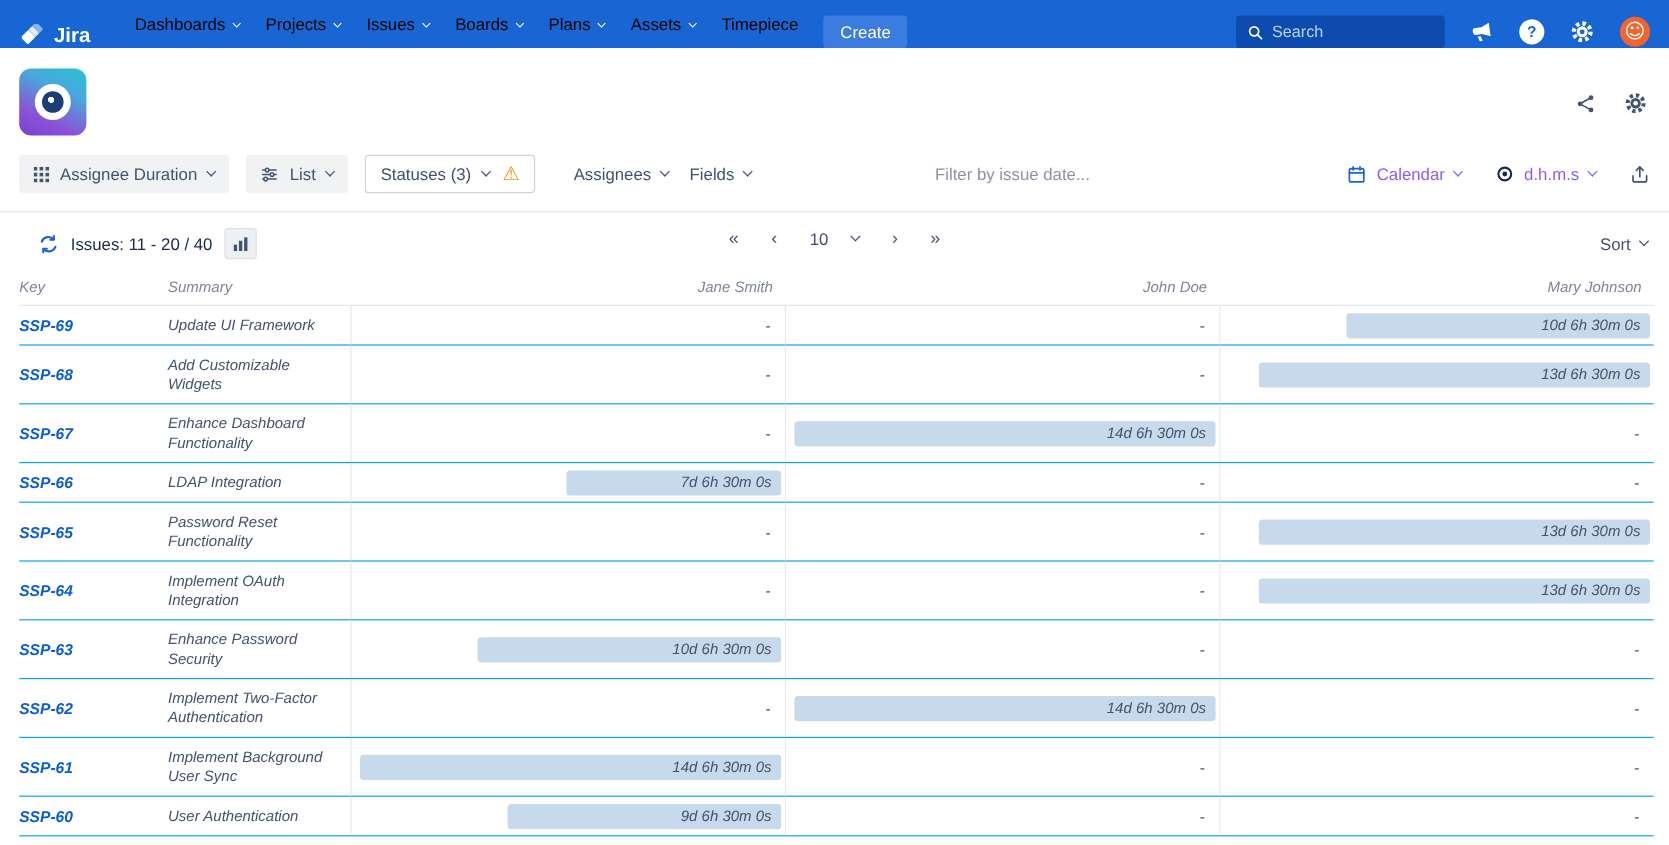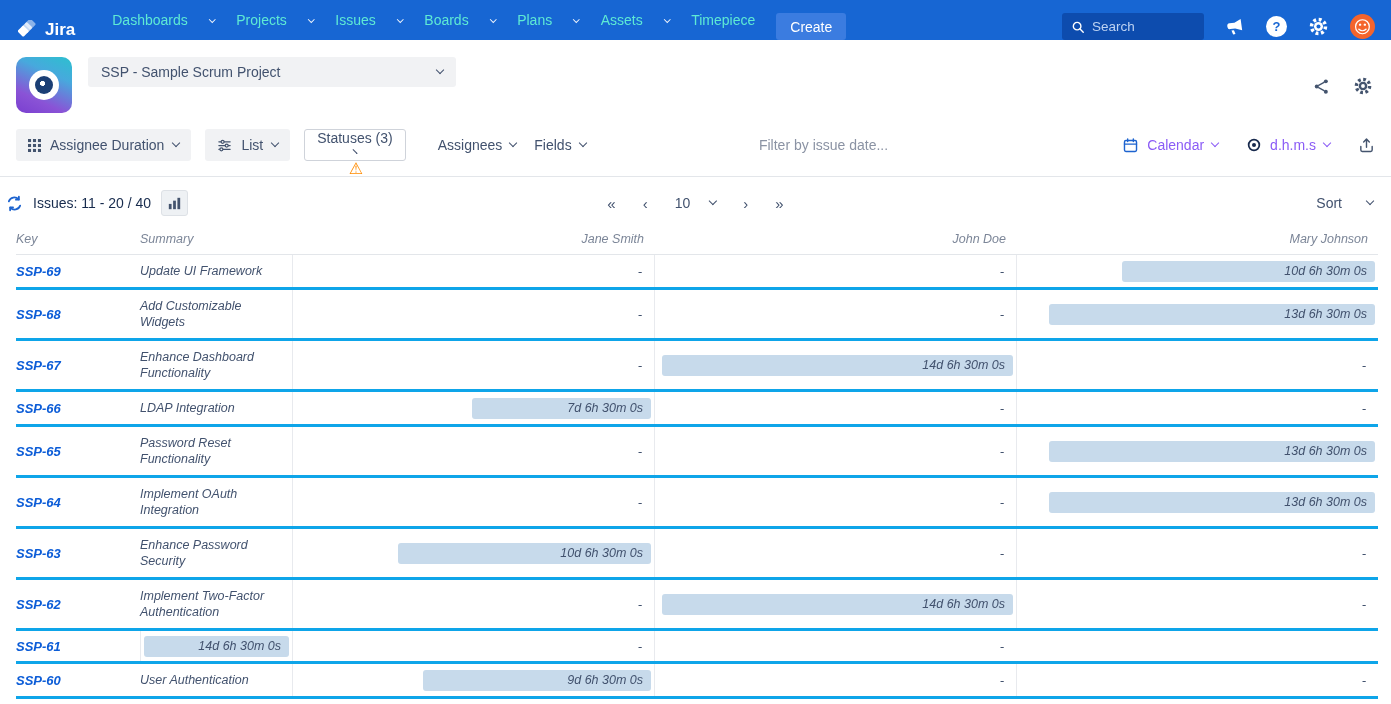--- a/index.html
+++ b/index.html
@@ -10,30 +10,30 @@
   }
   .page { height: 704px; display: flex; flex-direction: column; }
 
   
   .navbar {
     height: 40px; background: #1766d3; display: flex; align-items: flex-end;
     padding: 0 16px 0 18px; flex-shrink: 0;
   }
   .brand { display: flex; align-items: center; gap: 7px; color: #fff; font-size: 17px; font-weight: bold; margin-right: 26px; }
   .nav-menu { display: flex; align-items: center; }
-  .nav-item { display: flex; align-items: center; gap: 22px; color: #5eead4; padding: 0 11px; height: 40px; cursor: pointer; white-space: nowrap; }
+  .nav-item { display: flex; align-items: center; gap: 7px; color: #000000; padding: 0 11px; height: 40px; cursor: pointer; white-space: nowrap; }
   .create-btn {
     background: #3b7ce0; color: #fff; border: none; border-radius: 3px;
     height: 27px; padding: 0 14px; font-size: 14px; margin-left: 10px; cursor: pointer;
     font-family: inherit;
   }
   .nav-right { margin-left: auto; display: flex; align-items: center; gap: 21px; }
   .search-box {
     display: flex; align-items: center; gap: 7px; background: #0d4cae;
-    border-radius: 3px; height: 27px; width: 142px; padding: 0 9px;
+    border-radius: 3px; height: 27px; width: 174px; padding: 0 9px;
   }
   .search-box input {
     background: transparent; border: none; outline: none; color: #fff;
     font-size: 13.5px; width: 120px; font-family: inherit;
   }
   .search-box input::placeholder { color: #bcd2f2; }
   .help-badge {
     width: 21px; height: 21px; border-radius: 50%; background: #fff; color: #1766d3;
     display: flex; align-items: center; justify-content: center; font-size: 13px; font-weight: bold; cursor: pointer;
   }
@@ -75,58 +75,58 @@
   
   .toolbar {
     display: flex; align-items: center; padding: 4px 16px 15px;
     border-bottom: 1px solid #e3e6ea; flex-shrink: 0;
   }
   .tool-btn {
     background: #f1f2f4; border: none; border-radius: 3px; color: #42526e;
     display: flex; align-items: center; gap: 9px; height: 32px; padding: 0 12px;
     font-size: 14px; cursor: pointer; margin-right: 14px; white-space: nowrap; font-family: inherit;
   }
-  .tool-btn.outlined { background: #fff; border: 1px solid #cfd3da; flex-direction: column; }
+  .tool-btn.outlined { background: #fff; border: 1px solid #cfd3da; }
   .warn-glyph { color: #ff8b00; font-size: 16px; line-height: 1; font-family: "DejaVu Sans", sans-serif; margin-left: 2px; }
   .plain-dd { display: flex; align-items: center; gap: 8px; color: #42526e; cursor: pointer; margin-left: 18px; white-space: nowrap; }
   .filter-wrap { flex: 1; display: flex; justify-content: center; }
   .filter-wrap input {
     border: none; outline: none; font-size: 14px; width: 190px; color: #42526e;
     background: transparent; font-family: inherit;
   }
   .filter-wrap input::placeholder { color: #8b93a4; }
   .toolbar-right { display: flex; align-items: center; gap: 28px; }
   .icon-dd { display: flex; align-items: center; gap: 8px; color: #8b5cf6; cursor: pointer; white-space: nowrap; }
 
   
-  .results-bar { display: flex; align-items: center; padding: 13px 18px 12px 6px; position: relative; flex-shrink: 0; }
+  .results-bar { display: flex; padding: 13px 18px 12px 32px; position: relative; flex-shrink: 0; }
   .results-left { display: flex; align-items: center; gap: 10px; }
   .issues-count { color: #172b4d; font-size: 14px; }
   .chart-btn {
     width: 27px; height: 26px; background: #eef1f4; border: 1px solid #dde1e6; border-radius: 3px;
     display: flex; align-items: center; justify-content: center; cursor: pointer;
   }
   .pagination {
     position: absolute; left: 50%; transform: translateX(-50%);
     display: flex; align-items: center; gap: 27px; color: #42526e;
   }
   .page-nav { cursor: pointer; font-size: 15px; }
   .page-size { display: flex; align-items: center; gap: 20px; cursor: pointer; }
-  .sort-dd { margin-left: auto; display: flex; align-items: center; gap: 25px; color: #42526e; cursor: pointer; }
+  .sort-dd { margin-left: auto; display: flex; align-items: center; gap: 8px; color: #42526e; cursor: pointer; }
 
   
   .thead, .trow {
     display: grid; grid-template-columns: 124px 152px 1fr 1fr 1fr;
     margin: 0 13px 0 16px;
     font-style: italic;
   }
   .thead { color: #7c8698; font-size: 12.5px; padding-bottom: 8px; border-bottom: 1px solid #e3e6ea; margin-top: 4px; }
   .thead .h-right { text-align: right; padding-right: 10px; }
   .tbody { }
-  .trow { border-bottom: 3px solid #0ea5e9; align-items: center; min-height: 33px; }
+  .trow { border-bottom: 1px solid #0ea5e9; align-items: center; min-height: 33px; }
   .key-cell a { color: #0b5cd7; font-weight: bold; font-size: 13px; text-decoration: none; }
   .summary-cell { font-size: 12.5px; color: #42526e; line-height: 16px; padding: 8px 8px 8px 0; }
   .val-cell {
     align-self: stretch; display: flex; align-items: center; justify-content: flex-end;
     border-left: 1px solid #e8eaee; padding-right: 3px; overflow: hidden;
   }
   .dash { color: #42526e; margin-right: 9px; font-size: 13px; }
   .bar {
     height: 21px; border-radius: 3px; background: #c7daeb; flex: 0 0 auto;
     display: flex; align-items: center; justify-content: flex-end; padding-right: 8px;
@@ -211,24 +211,20 @@
     </div>
   </header>
 
   <section class="report-header">
     <div class="app-icon">
       <span class="cam-outer">
           <span class="cam-inner"></span>
         </span>
     </div>
     <div class="selector-col">
-      <button class="soft-btn project-select">
-        <span>SSP - Sample Scrum Project</span>
-        <i class="chev"></i>
-      </button>
     </div>
     <div class="header-actions">
       <span class="nav-icon">
         <svg width="19" height="19" viewBox="0 0 24 24" fill="#44546e">
           <circle cx="6" cy="12" r="2.5"></circle>
             <circle cx="17.5" cy="5.5" r="2.5"></circle>
             <circle cx="17.5" cy="18.5" r="2.5"></circle>
           <path d="M7.8 10.9l8-4.5M7.8 13.1l8 4.5" stroke="#44546e" stroke-width="1.7"></path>
         </svg>
       </span>
@@ -468,20 +464,21 @@
         </div>
         <div class="val-cell">
           <div class="bar" style="width: 98%;">14d 6h 30m 0s</div>
         </div>
         <div class="val-cell">
           <span class="dash">-</span>
         </div>
       </div>
       <div class="trow">
         <div class="cell key-cell"><a href="#">SSP-61</a></div>
+        <div class="cell summary-cell">Implement Background User Sync</div>
         <div class="val-cell">
           <div class="bar" style="width: 98%;">14d 6h 30m 0s</div>
         </div>
         <div class="val-cell">
           <span class="dash">-</span>
         </div>
         <div class="val-cell">
           <span class="dash">-</span>
         </div>
       </div>

